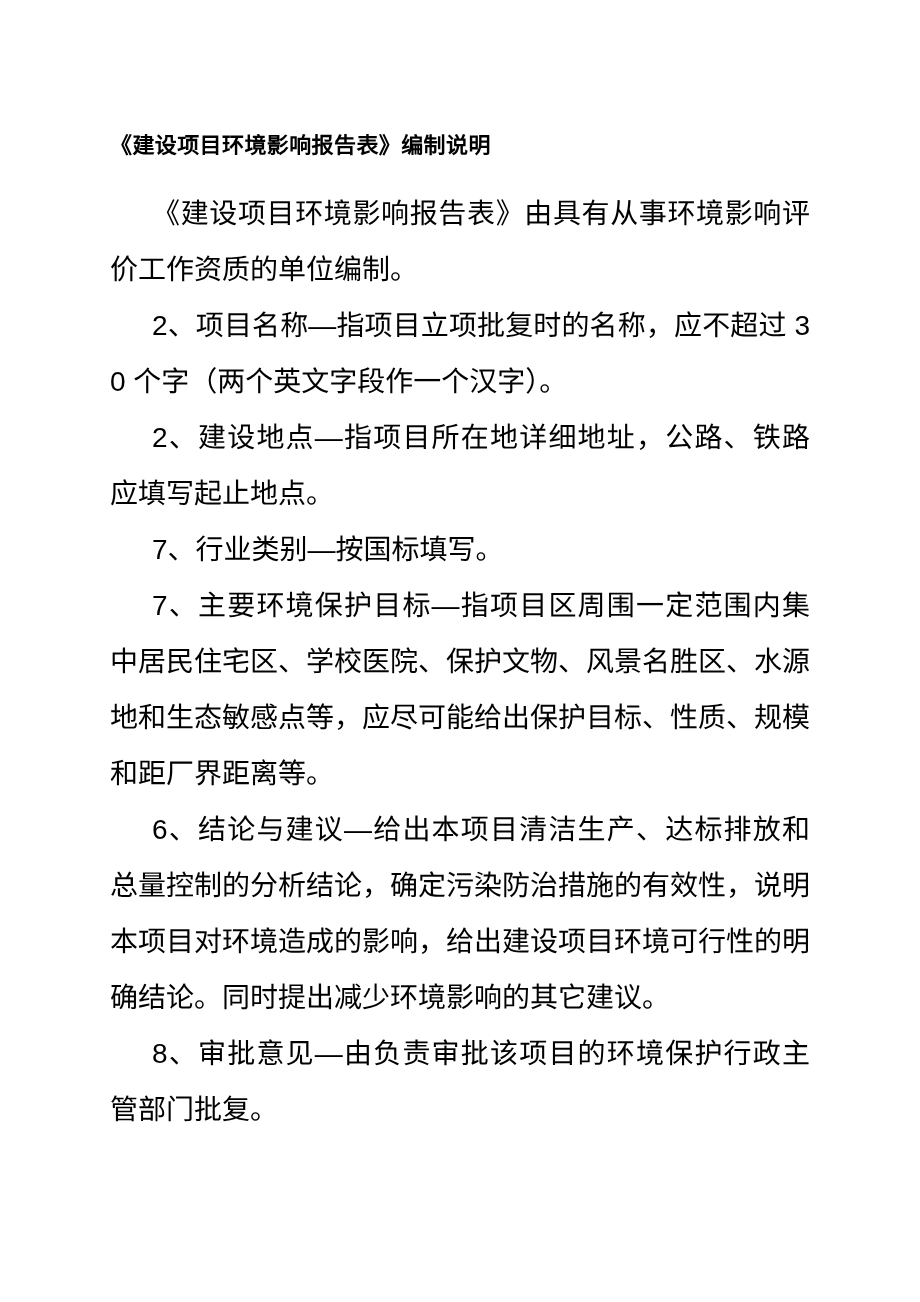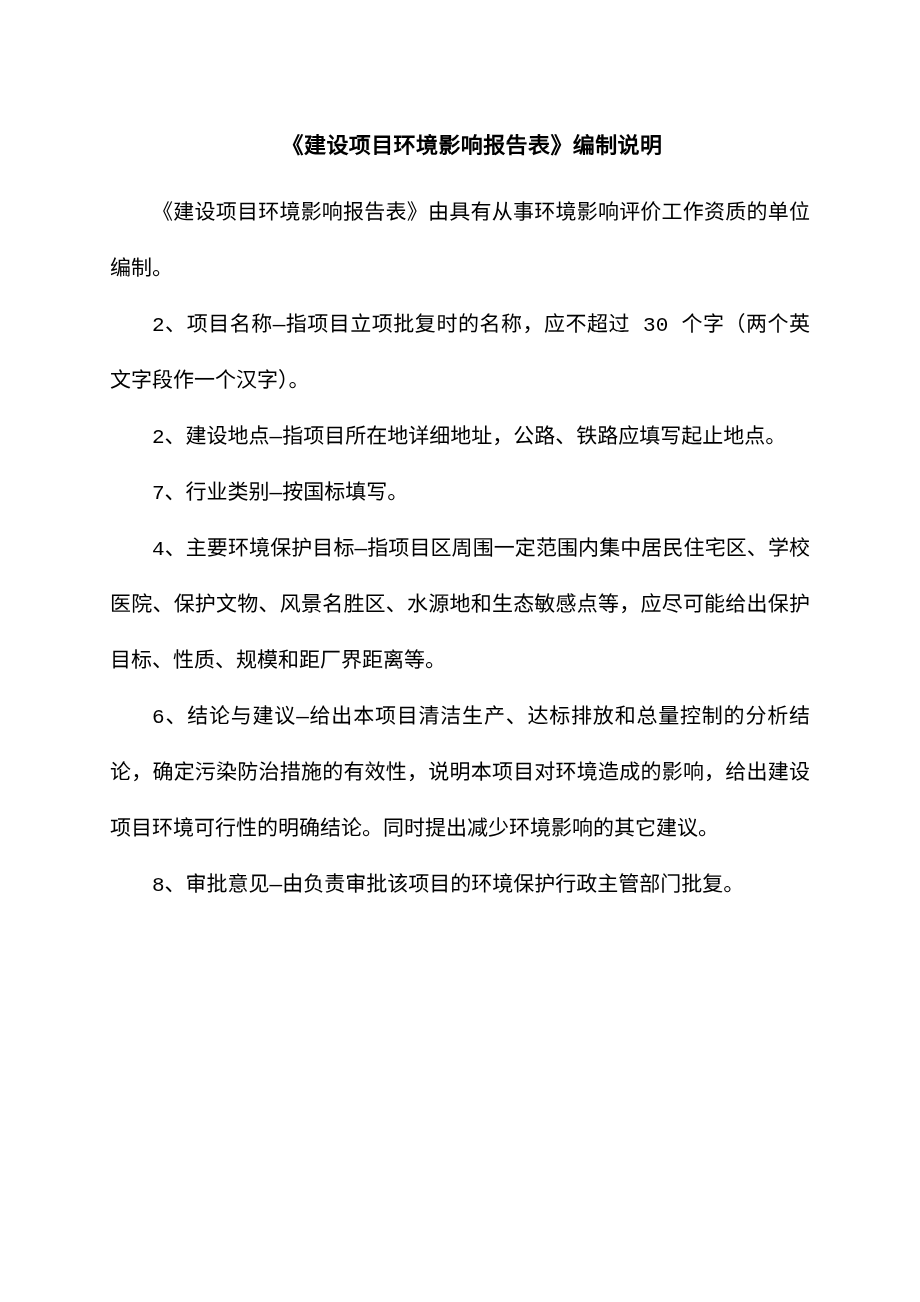--- a/index.html
+++ b/index.html
@@ -23,66 +23,65 @@
   .doc-body {
     position: absolute;
     left: 110px;
     top: 0;
     width: 700px;
   }
   .doc-title {
     margin: 0;
     padding: 0;
     position: absolute;
-    left: 12px;
+    left: 0;
     top: 128px;
     width: 700px;
-    text-align: center;
     font-size: 22px;
     line-height: 34px;
     font-weight: 600;
     letter-spacing: 0.4px;
     font-family: "DejaVu Serif", "Liberation Serif", serif;
     white-space: nowrap;
   }
   .para-stack {
     position: absolute;
     left: 0;
     top: 186px;
     width: 700px;
   }
   .para {
     margin: 0 0 0 0;
     padding: 0;
-    font-size: 21px;
+    font-size: 28px;
     line-height: 56px;
     text-align: justify;
     text-align-last: left;
     text-justify: inter-character;
     text-indent: 42px;
     word-break: break-all;
     letter-spacing: 0;
-    font-family: Liberation Mono, monospace;
+    font-family: Liberation Sans, sans-serif;
   }
   .para + .para {
     margin-top: 0;
   }
 </style>
 </head>
 <body>
 
 <div class="page">
   <div class="doc-body">
 
     <h1 class="doc-title">《建设项目环境影响报告表》编制说明</h1>
 
     <div class="para-stack">
       <p class="para">《建设项目环境影响报告表》由具有从事环境影响评价工作资质的单位编制。</p>
       <p class="para">2、项目名称—指项目立项批复时的名称，应不超过 30 个字（两个英文字段作一个汉字）。</p>
       <p class="para">2、建设地点—指项目所在地详细地址，公路、铁路应填写起止地点。</p>
       <p class="para">7、行业类别—按国标填写。</p>
-      <p class="para">4、主要环境保护目标—指项目区周围一定范围内集中居民住宅区、学校医院、保护文物、风景名胜区、水源地和生态敏感点等，应尽可能给出保护目标、性质、规模和距厂界距离等。</p>
+      <p class="para">7、主要环境保护目标—指项目区周围一定范围内集中居民住宅区、学校医院、保护文物、风景名胜区、水源地和生态敏感点等，应尽可能给出保护目标、性质、规模和距厂界距离等。</p>
       <p class="para">6、结论与建议—给出本项目清洁生产、达标排放和总量控制的分析结论，确定污染防治措施的有效性，说明本项目对环境造成的影响，给出建设项目环境可行性的明确结论。同时提出减少环境影响的其它建议。</p>
       <p class="para">8、审批意见—由负责审批该项目的环境保护行政主管部门批复。</p>
     </div>
 
   </div>
 </div>
 
 </body></html>

